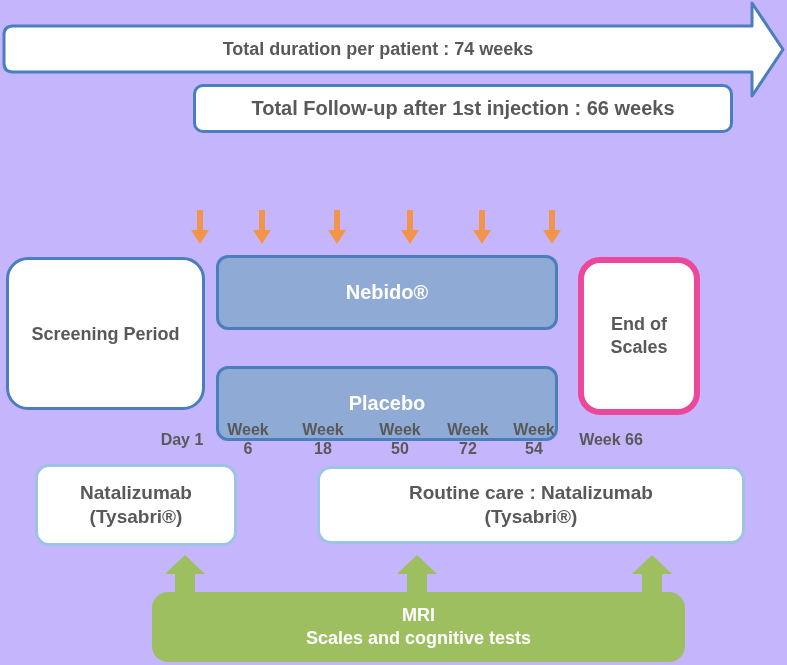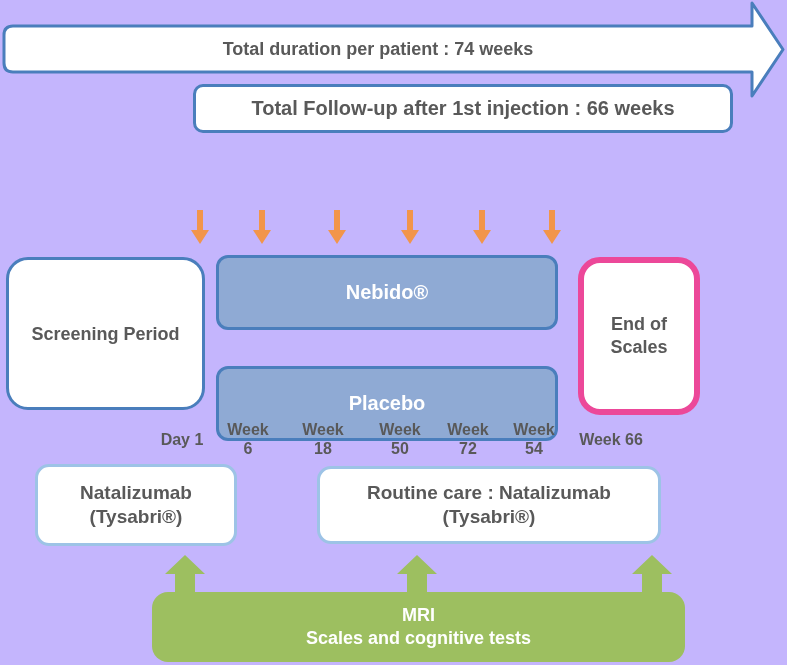--- a/index.html
+++ b/index.html
@@ -64,21 +64,21 @@
     top: 418px; width: 80px; height: 42px;
     font-size: 16px; font-weight: bold; line-height: 19px;
   }
 
   
   .care-box {
     border: 3px solid #9dc3e6; border-radius: 14px; background: #fff;
     font-size: 19px; font-weight: bold; line-height: 24px;
   }
   #natalizumab-box { left: 3px; top: 464px; width: 202px; height: 82px; margin-left: 32px; }
-  #routine-box { left: 317px; top: 466px; width: 344px; height: 78px; }
+  #routine-box { left: 317px; top: 466px; width: 428px; height: 78px; }
 
   .mri-arrow { top: 555px; width: 40px; height: 38px; }
 
   #mri-box {
     left: 152px; top: 592px; width: 533px; height: 70px;
     background: #9dbf60; border-radius: 16px;
     color: #ffffff; font-size: 18px; font-weight: bold; line-height: 23px;
   }
 </style>
 </head>

